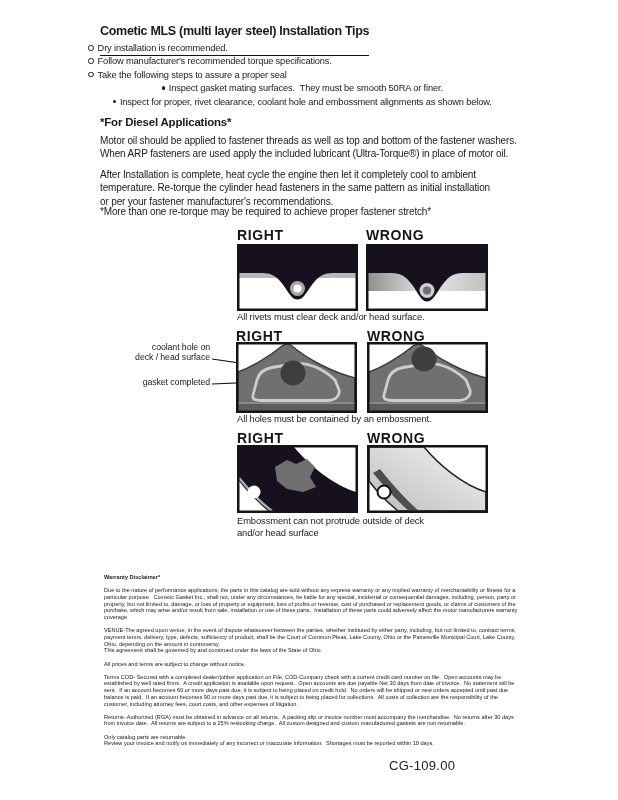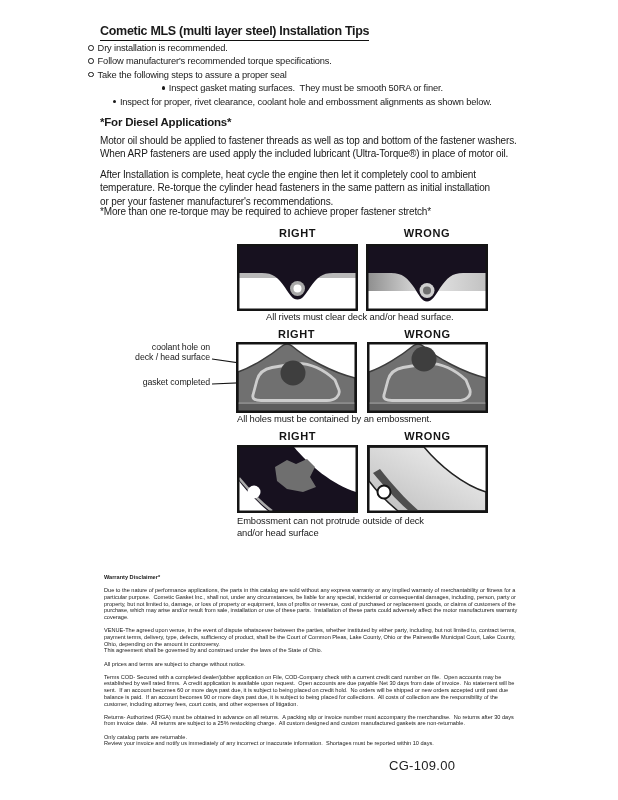--- a/index.html
+++ b/index.html
@@ -1,33 +1,33 @@
 <!DOCTYPE html>
 <html><head>
 <meta charset="utf-8">
 <style>
   html,body{margin:0;padding:0;background:#ffffff;}
   body{width:618px;height:800px;position:relative;overflow:hidden;
        font-family:"Liberation Sans","DejaVu Sans",sans-serif;color:#1a1a1a;
        -webkit-font-smoothing:antialiased;}
   .abs{position:absolute;}
   .title{left:100px;top:24px;font-size:12.5px;font-weight:bold;letter-spacing:-0.3px;
-         border-bottom:1.6px solid #111;padding-bottom:2px;margin:0;display:inline-block;}
+         border-bottom:1.6px solid #111;padding-bottom:17px;margin:0;display:inline-block;}
   .bullets{left:88px;top:42px;font-size:9.3px;letter-spacing:-0.15px;line-height:13.4px;}
   .b-row{white-space:pre;display:flex;align-items:baseline;}
   .b-row.sub{margin-left:25px;justify-content:center;}
   .o-marker{width:3.6px;height:3.6px;border:1px solid #1a1a1a;border-radius:50%;
             display:inline-block;margin-right:4px;flex:0 0 auto;align-self:center;margin-top:-2px;}
   .d-marker{width:3.4px;height:3.4px;background:#1a1a1a;border-radius:50%;
             display:inline-block;margin-right:3.5px;flex:0 0 auto;align-self:center;margin-top:-2px;}
   .diesel-h{left:100px;top:116px;font-size:11.5px;font-weight:bold;letter-spacing:-0.2px;margin:0;text-align:right;}
   .para{font-size:10px;letter-spacing:-0.15px;line-height:13.3px;margin:0;
         white-space:pre-wrap;width:470px;left:100px;}
   .p1{top:134px;} .p2{top:168px;} .p3{top:205px;}
-  .dg-label{font-size:11px;font-weight:bold;letter-spacing:0.6px;text-align:center;width:121px;color:#141414;}
+  .dg-label{font-size:14px;font-weight:bold;letter-spacing:0.6px;text-align:left;width:121px;color:#141414;}
   .caption{font-size:9.4px;letter-spacing:-0.1px;line-height:11.8px;white-space:pre-line;}
   .side-label{font-size:8.8px;letter-spacing:-0.1px;line-height:9.8px;text-align:right;
               width:120px;left:90px;white-space:pre-line;}
   .panel{display:block;}
   .disc{left:104px;top:574px;width:414px;}
   .disc-h{font-size:6px;font-weight:bold;margin:0 0 5px 0;}
   .disc p{font-size:5.6px;line-height:6.7px;margin:0 0 6.5px 0;white-space:pre-wrap;letter-spacing:0;}
   .code{left:389px;top:758px;font-size:13px;letter-spacing:0.3px;color:#222;}
 </style>
 </head>
@@ -74,21 +74,21 @@
   </defs>
   <rect x="1" y="1" width="120" height="65" fill="#17111f"></rect>
   <rect x="2" y="28" width="118" height="19" fill="url(#g1)"></rect>
   <rect x="2" y="47" width="118" height="18" fill="#ffffff"></rect>
   <path d="M2,2 H120 V29 H97 C86,29 81,34 74,44 C69,52 66,57.5 61,57.5 C56,57.5 53.5,52 48.5,44 C41.5,34 36.5,29 25,29 H2 Z" fill="#17111f"></path>
   <circle cx="61" cy="46.5" r="7.5" fill="#cfcfcf"></circle>
   <circle cx="61" cy="46.5" r="4" fill="#6f6f6f"></circle>
   <rect x="1.25" y="1.25" width="119.5" height="64.5" fill="none" stroke="#141414" stroke-width="2.5"></rect>
 </svg>
 
-<div class="abs caption" style="left:237px;top:311px;margin-left:29px;">All rivets must clear deck and/or head surface.</div>
+<div class="abs caption" style="left:237px;top:311px;">All rivets must clear deck and/or head surface.</div>
 
 <div class="abs dg-label" style="left:236px;top:328px;">RIGHT</div>
 <div class="abs dg-label" style="left:367px;top:328px;">WRONG</div>
 
 <div class="abs side-label" style="top:343px;">coolant hole on
 deck / head surface</div>
 <div class="abs side-label" style="top:377.5px;">gasket completed</div>
 
 <svg class="abs" style="left:205px;top:348px;pointer-events:none;" width="100" height="45" viewBox="0 0 100 45">
   <line x1="7" y1="11" x2="89" y2="23" stroke="#141414" stroke-width="1.2"></line>

